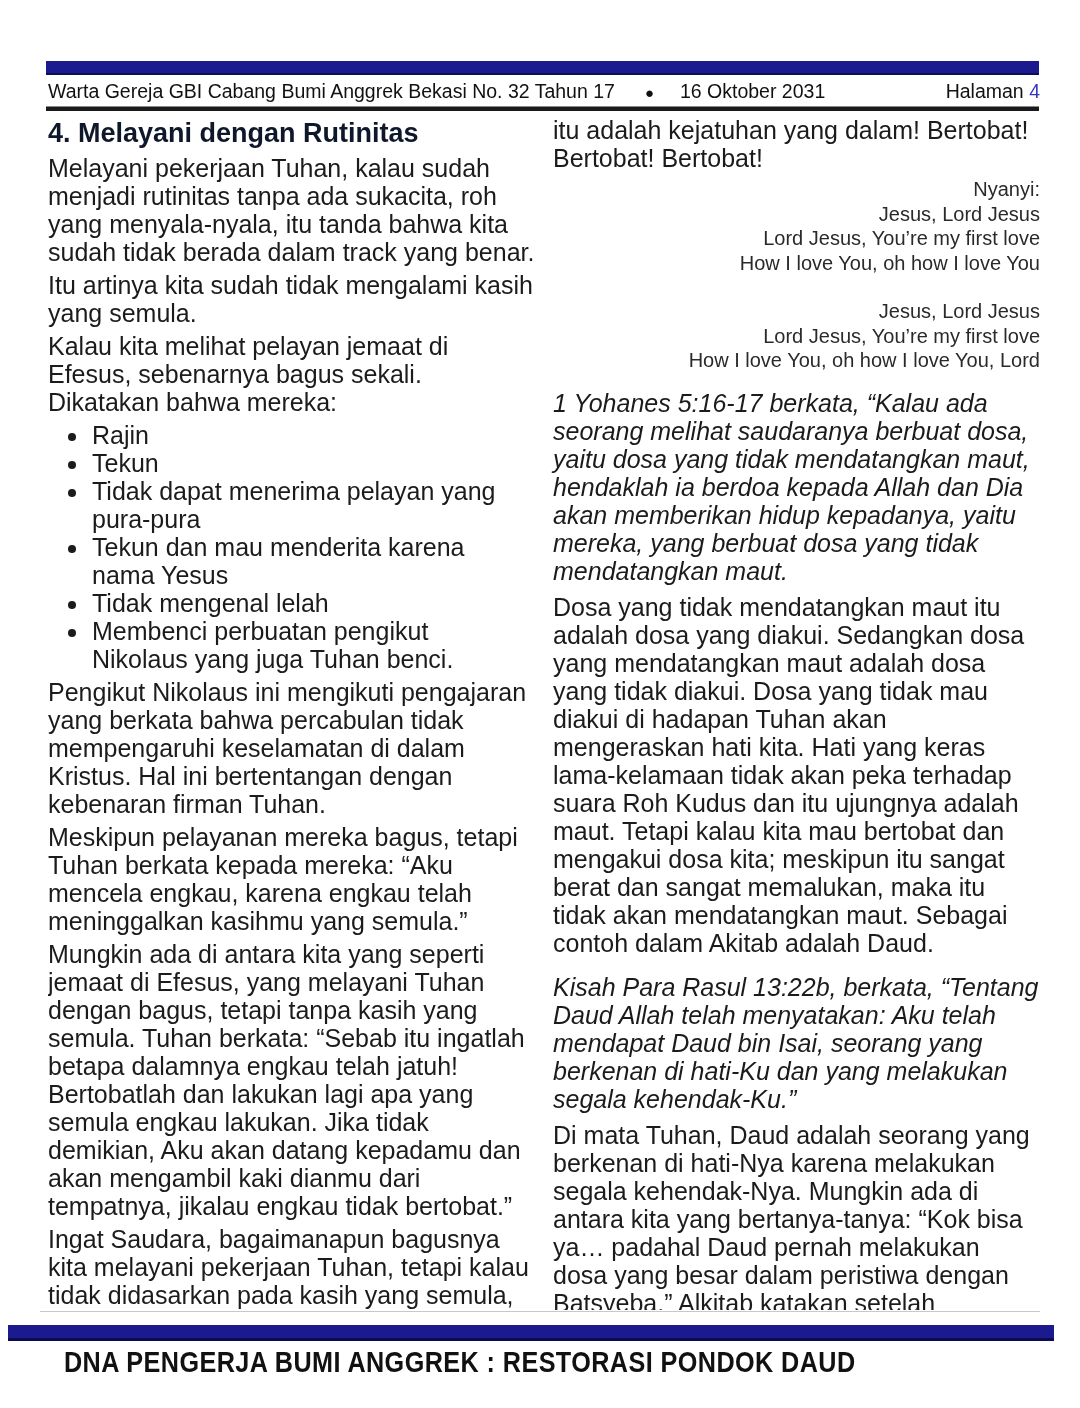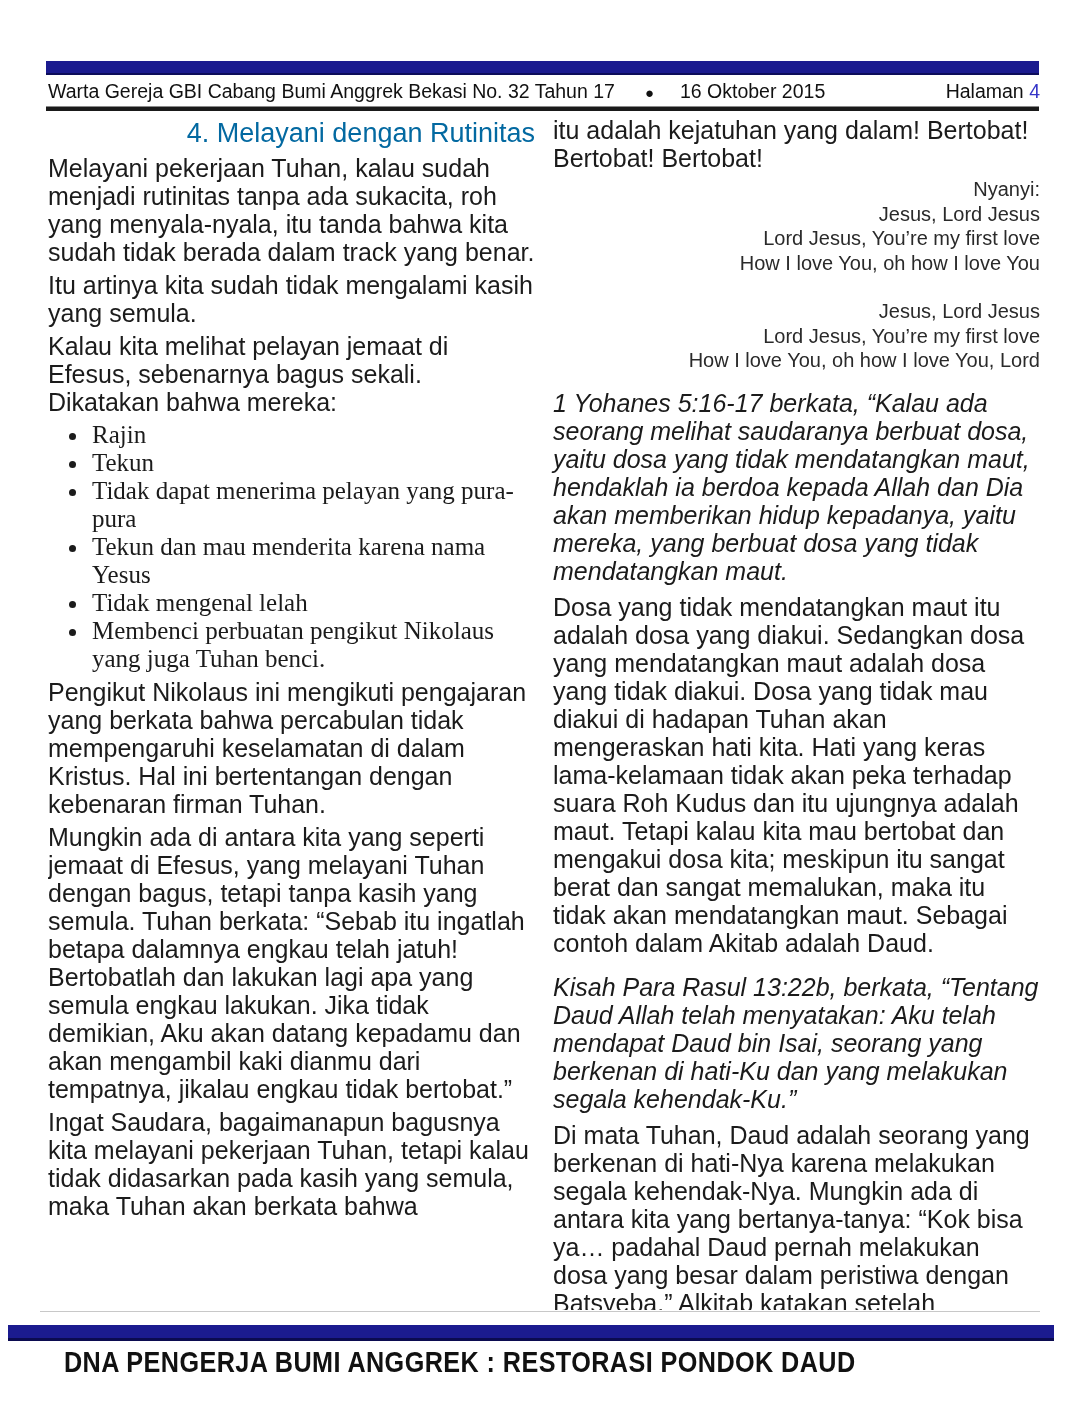--- a/index.html
+++ b/index.html
@@ -24,23 +24,23 @@
     position:absolute;left:46px;top:106px;width:993px;height:4px;
     background:#1a1a1a;border-top:1px solid #8a8a8a;
   }
   .columns{
     position:absolute;left:48px;top:116px;width:992px;height:1194px;
     display:flex;gap:18px;overflow:hidden;
   }
   .col{width:487px;font-size:25px;line-height:28px;}
   .col p{margin:0 0 5px 0;}
   h2.section-heading{
-    font-size:27px;line-height:30px;margin:2px 0 6px 0;font-weight:normal;color:#0369a1;text-align:right;
+    font-size:27px;line-height:30px;margin:2px 0 6px 0;font-weight:bold;color:#0f172a;
   }
-  ul.bullets{margin:0 12px 5px 0;padding-left:42px;font-family:Liberation Serif, serif;}
+  ul.bullets{margin:0 12px 5px 0;padding-left:42px;}
   ul.bullets li{margin:0;padding-left:2px;}
   .song{font-size:20px;line-height:24.5px;margin:2px 0 12px 0;color:#2a2a2a;text-align:right;}
   .song .stanza-gap{height:24px;}
   p.verse{font-style:italic;margin:16px 0 8px 0;}
   .footer-hairline{
     position:absolute;left:40px;top:1311px;width:1000px;height:1px;background:#c8c8c8;
   }
   .footer-bar{
     position:absolute;left:8px;top:1325px;width:1046px;height:13px;
     background:#1b1b8f;border-bottom:3px solid #0b0b50;
@@ -55,21 +55,21 @@
 </head>
 <body>
 
 <div class="page">
 
   <div class="top-bar"></div>
 
   <div class="header-row">
     <span>Warta Gereja GBI Cabang Bumi Anggrek Bekasi No. 32  Tahun 17</span>
     <span class="sep">●</span>
-    <span>16 Oktober 2015</span>
+    <span>16 Oktober 2031</span>
     <span class="page-num-wrap"><span>Halaman </span><span class="page-number">4</span></span>
   </div>
 
   <div class="header-rule"></div>
 
   <div class="columns">
 
     <div class="col">
       <h2 class="section-heading">4. Melayani dengan Rutinitas</h2>
       <p>Melayani pekerjaan Tuhan, kalau sudah menjadi rutinitas tanpa ada sukacita, roh yang menyala-nyala, itu tanda bahwa kita sudah tidak berada dalam track yang benar.</p>
@@ -77,20 +77,21 @@
       <p>Kalau kita melihat pelayan jemaat di Efesus, sebenarnya bagus sekali. Dikatakan bahwa mereka:</p>
       <ul class="bullets">
         <li>Rajin</li>
         <li>Tekun</li>
         <li>Tidak dapat menerima pelayan yang pura-pura</li>
         <li>Tekun dan mau menderita karena nama Yesus</li>
         <li>Tidak mengenal lelah</li>
         <li>Membenci perbuatan pengikut Nikolaus yang juga Tuhan benci.</li>
       </ul>
       <p>Pengikut Nikolaus ini mengikuti pengajaran yang berkata bahwa percabulan tidak mempengaruhi keselamatan di dalam Kristus. Hal ini bertentangan dengan kebenaran firman Tuhan.</p>
+      <p>Meskipun pelayanan mereka bagus, tetapi Tuhan berkata kepada mereka: “Aku mencela engkau, karena engkau telah meninggalkan kasihmu yang semula.”</p>
       <p>Mungkin ada di antara kita yang seperti jemaat di Efesus, yang melayani Tuhan dengan bagus, tetapi tanpa kasih yang semula. Tuhan berkata: “Sebab itu ingatlah betapa dalamnya engkau telah jatuh! Bertobatlah dan lakukan lagi apa yang semula engkau lakukan. Jika tidak demikian, Aku akan datang kepadamu dan akan mengambil kaki dianmu dari tempatnya, jikalau engkau tidak bertobat.”</p>
       <p>Ingat Saudara, bagaimanapun bagusnya kita melayani pekerjaan Tuhan, tetapi kalau tidak didasarkan pada kasih yang semula, maka Tuhan akan berkata bahwa</p>
     </div>
 
     <div class="col">
       <p>itu adalah kejatuhan yang dalam! Bertobat! Bertobat! Bertobat!</p>
       <div class="song">
         <div>Nyanyi:</div>
         <div>Jesus, Lord Jesus</div>
         <div>Lord Jesus, You’re my first love</div>

